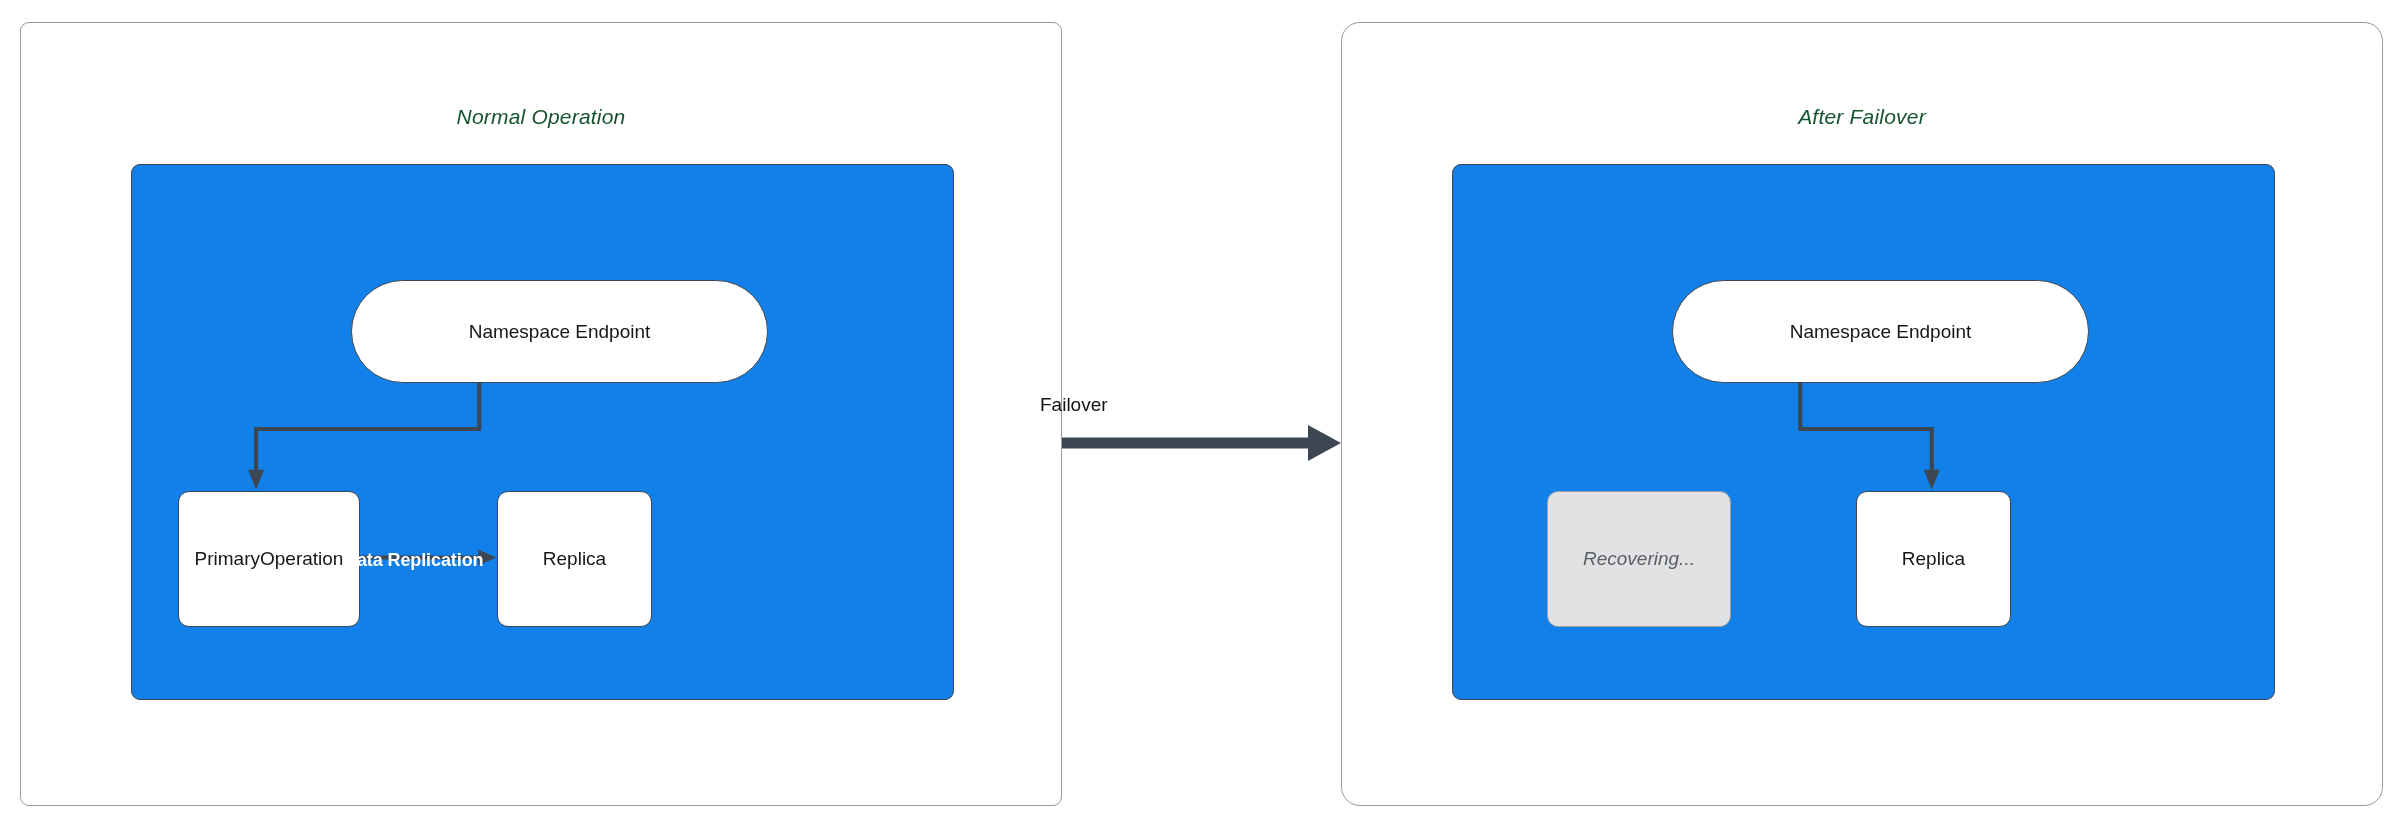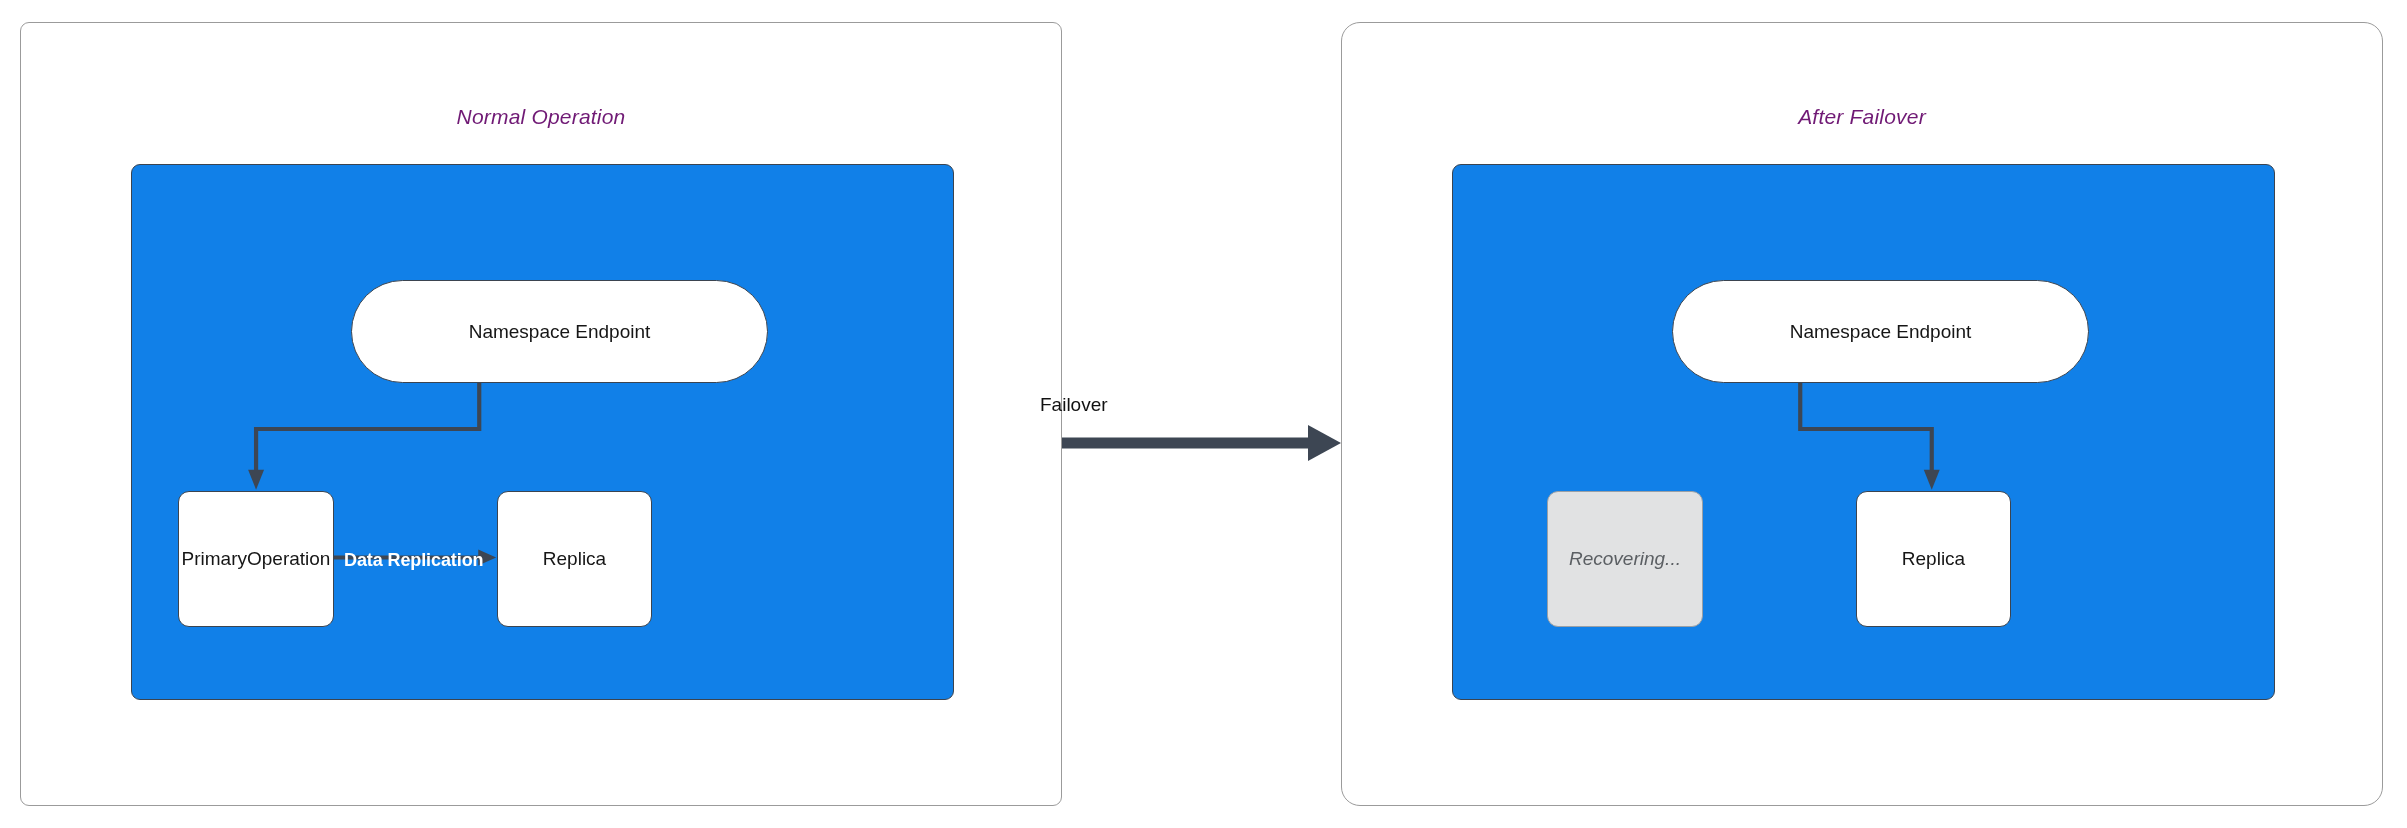--- a/index.html
+++ b/index.html
@@ -20,21 +20,21 @@
   }
   #panel-left{left:20px;top:22px;width:1042px;height:784px;}
   #panel-right{left:1341px;top:22px;width:1042px;height:784px;border-radius:19px;}
 
   .panel-title{
     position:absolute;
     top:82px;left:0;width:100%;
     text-align:center;
     font-style:italic;
     font-size:21px;
-    color:#701a75;
+    color:#14532d;
     letter-spacing:.2px;
   }
 
   
   .blue-box{
     position:absolute;
     top:141px;left:110px;
     width:823px;height:536px;
     background:#1180e8;
     border:1px solid #3b4450;
@@ -60,23 +60,23 @@
     background:#e1e2e3;
     border-color:#9aa0a6;
     color:#5b5f63;
     font-style:italic;
   }
 
   
   .endpoint{left:219px;top:115px;width:417px;height:103px;}
 
   
-  .n-primary {left:46px; top:326px; width:156px; height:136px;}
+  .n-primary {left:46px; top:326px; width:182px; height:136px;}
   .n-replica-l{left:365px;top:326px; width:155px; height:136px;}
-  .n-recover {left:94px; top:326px; width:156px; height:136px;}
+  .n-recover {left:94px; top:326px; width:184px; height:136px;}
   .n-replica-r{left:403px;top:326px; width:155px; height:136px;}
 
   
   .wires{position:absolute;left:0;top:0;width:100%;height:100%;overflow:visible;pointer-events:none;}
 
   
   .repl-label{
     position:absolute;
     color:#ffffff;
     font-size:18px;

